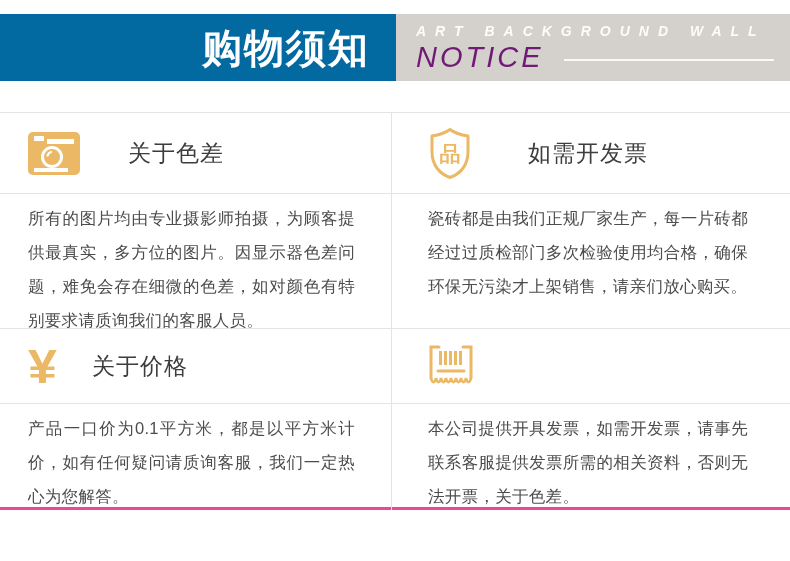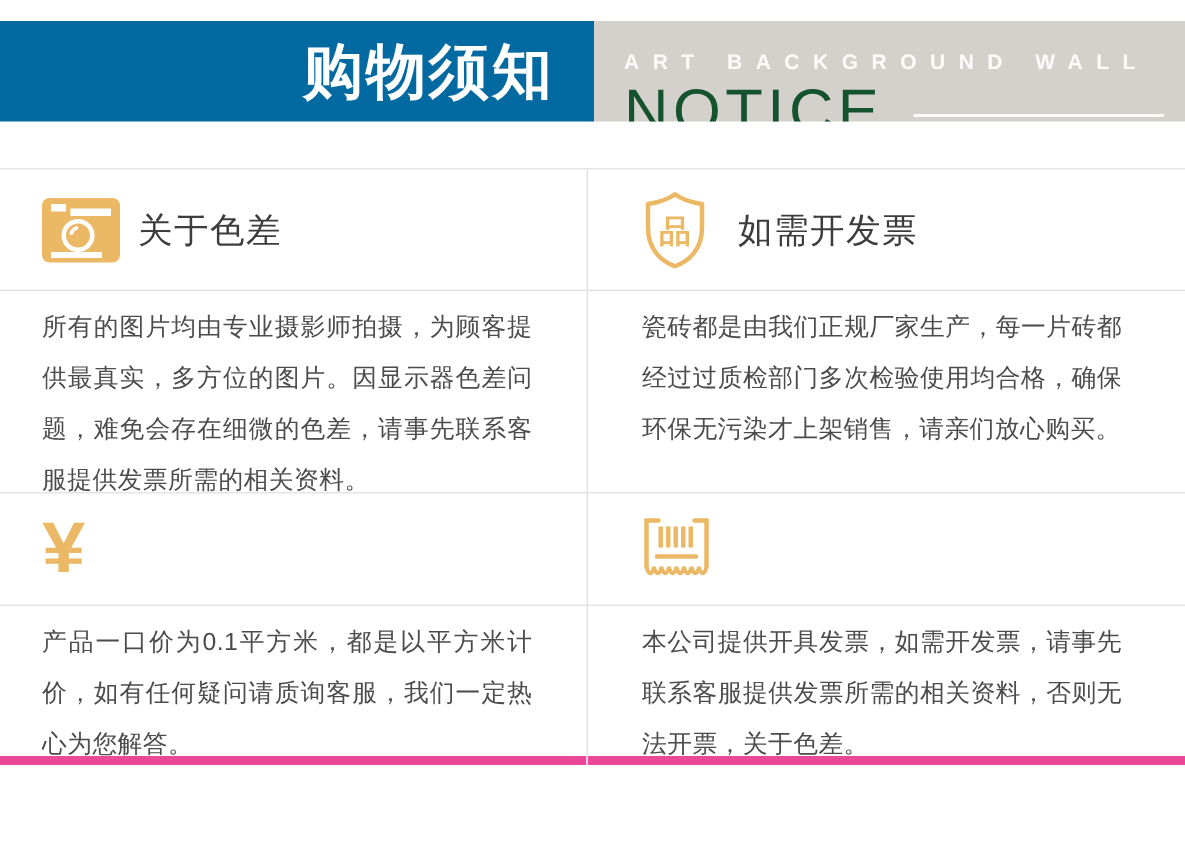--- a/index.html
+++ b/index.html
@@ -14,40 +14,40 @@
   .banner{margin-top:14px;height:67px;display:flex;}
   .banner-red{
     width:396px;background:#0369a1;box-sizing:border-box;
     display:flex;align-items:center;justify-content:flex-end;padding-right:26px;
   }
   .banner-red .cn-title{
     color:#ffffff;font-size:40px;font-weight:bold;letter-spacing:2px;line-height:1;
   }
   .banner-gray{
     flex:1;background:#d4d1cc;box-sizing:border-box;
-    padding:19px 14px 0 20px;color:#fbfaf7;overflow:hidden;
+    padding:9px 14px 0 20px;color:#fbfaf7;overflow:hidden;font-style:italic;
   }
   .banner-en{
     font-size:14px;font-weight:bold;letter-spacing:9px;color:#fdfcfa;white-space:nowrap;
   }
   .notice-row{display:flex;align-items:center;margin-top:3px;}
   .notice-word{
-    font-size:41px;letter-spacing:3px;font-weight:normal;color:#14532d;line-height:1.1;
+    font-size:29px;letter-spacing:3px;font-weight:normal;color:#701a75;line-height:1.1;
   }
   .notice-line{height:2px;background:#fbfaf8;width:210px;margin-left:20px;margin-top:5px;}
 
   
   .grid{margin-top:31px;display:flex;}
   .col{width:391px;box-sizing:border-box;}
   .col.right{width:399px;border-left:1px solid #e4e4e4;}
   .cell{box-sizing:border-box;border-top:1px solid #e4e4e4;}
-  .cell.last{border-bottom:6px solid #ec4899;}
+  .cell.last{border-bottom:3px solid #ec4899;}
   .cell-head{display:flex;align-items:center;padding-left:28px;}
   .col.right .cell-head{padding-left:36px;}
-  .h1{height:81px;}
+  .h1{height:81px;gap:36px;}
   .b1{height:135px;}
   .h2{height:75px;}
   .b2{height:107px;}
   .icon-box{
     width:52px;min-width:52px;height:54px;display:flex;align-items:center;justify-content:flex-start;
   }
   .cell-title{
     margin-left:12px;font-size:23px;color:#3d3d3d;letter-spacing:1px;
   }
   .yen-glyph{
@@ -87,26 +87,27 @@
             <rect x="0" y="1" width="52" height="43" rx="5" fill="#ebb865"></rect>
             <rect x="6" y="5" width="10" height="5" fill="#ffffff"></rect>
             <rect x="19" y="8" width="27" height="5" fill="#ffffff"></rect>
             <circle cx="24" cy="26" r="9.5" fill="none" stroke="#ffffff" stroke-width="3"></circle>
             <path d="M19.5 24.5 a6 6 0 0 1 3.5-3.5" stroke="#ffffff" stroke-width="2.4" fill="none" stroke-linecap="round"></path>
             <rect x="6" y="37" width="34" height="4" fill="#ffffff"></rect>
           </svg>
         </span>
         <span class="cell-title">关于色差</span>
       </div>
-      <div class="cell cell-body b1">所有的图片均由专业摄影师拍摄，为顾客提供最真实，多方位的图片。因显示器色差问题，难免会存在细微的色差，请事先联系客服提供发票所需的相关资料。</div>
+      <div class="cell cell-body b1">所有的图片均由专业摄影师拍摄，为顾客提供最真实，多方位的图片。因显示器色差问题，难免会存在细微的色差，如对颜色有特别要求请质询我们的客服人员。</div>
 
       <div class="cell cell-head h2">
         <span class="icon-box">
           <span class="yen-glyph">¥</span>
         </span>
+        <span class="cell-title">关于价格</span>
       </div>
       <div class="cell cell-body b2 last">产品一口价为0.1平方米，都是以平方米计价，如有任何疑问请质询客服，我们一定热心为您解答。</div>
 
     </div>
 
     <div class="col right">
 
       <div class="cell cell-head h1">
         <span class="icon-box">
           <svg width="44" height="53" viewBox="0 0 44 53" aria-hidden="true">

